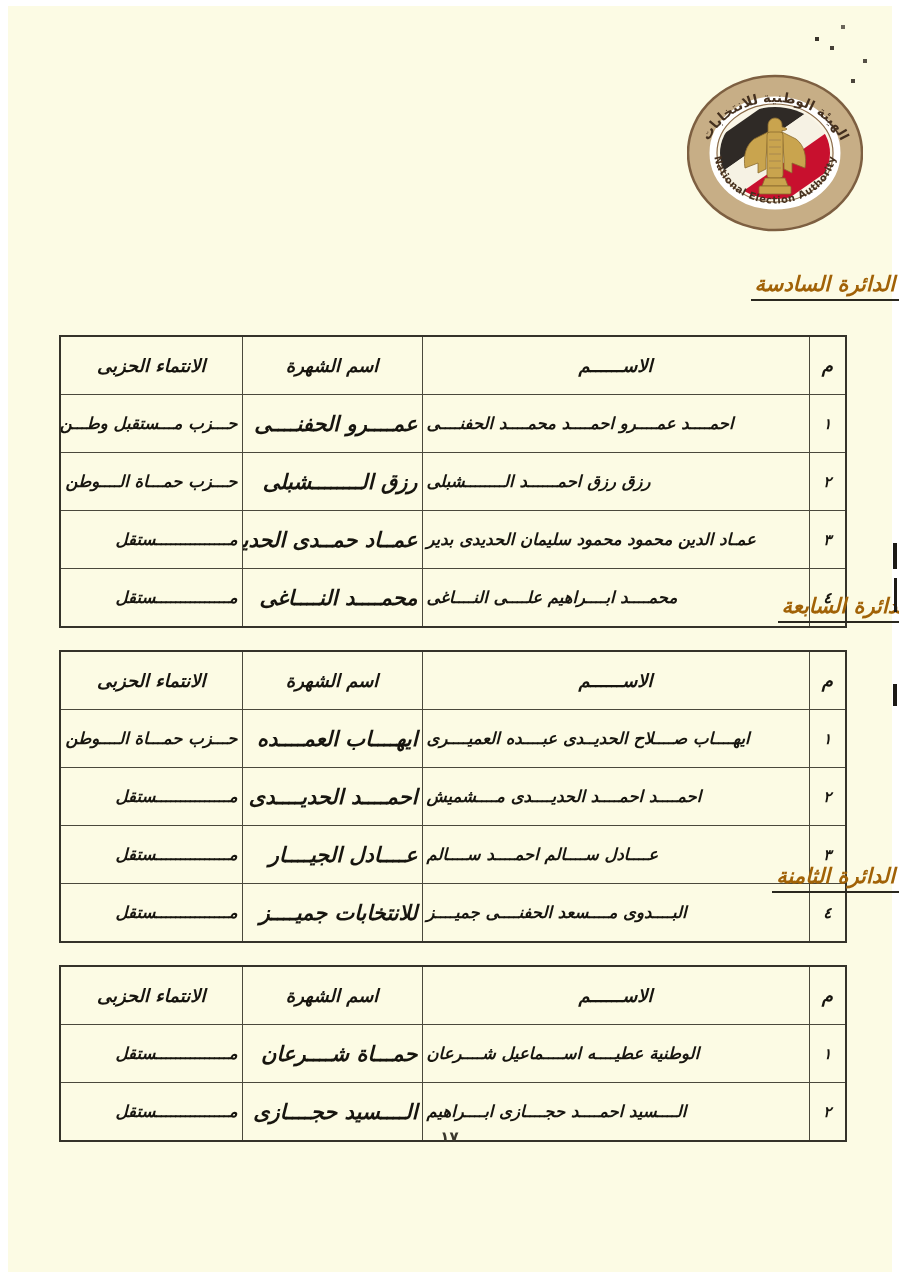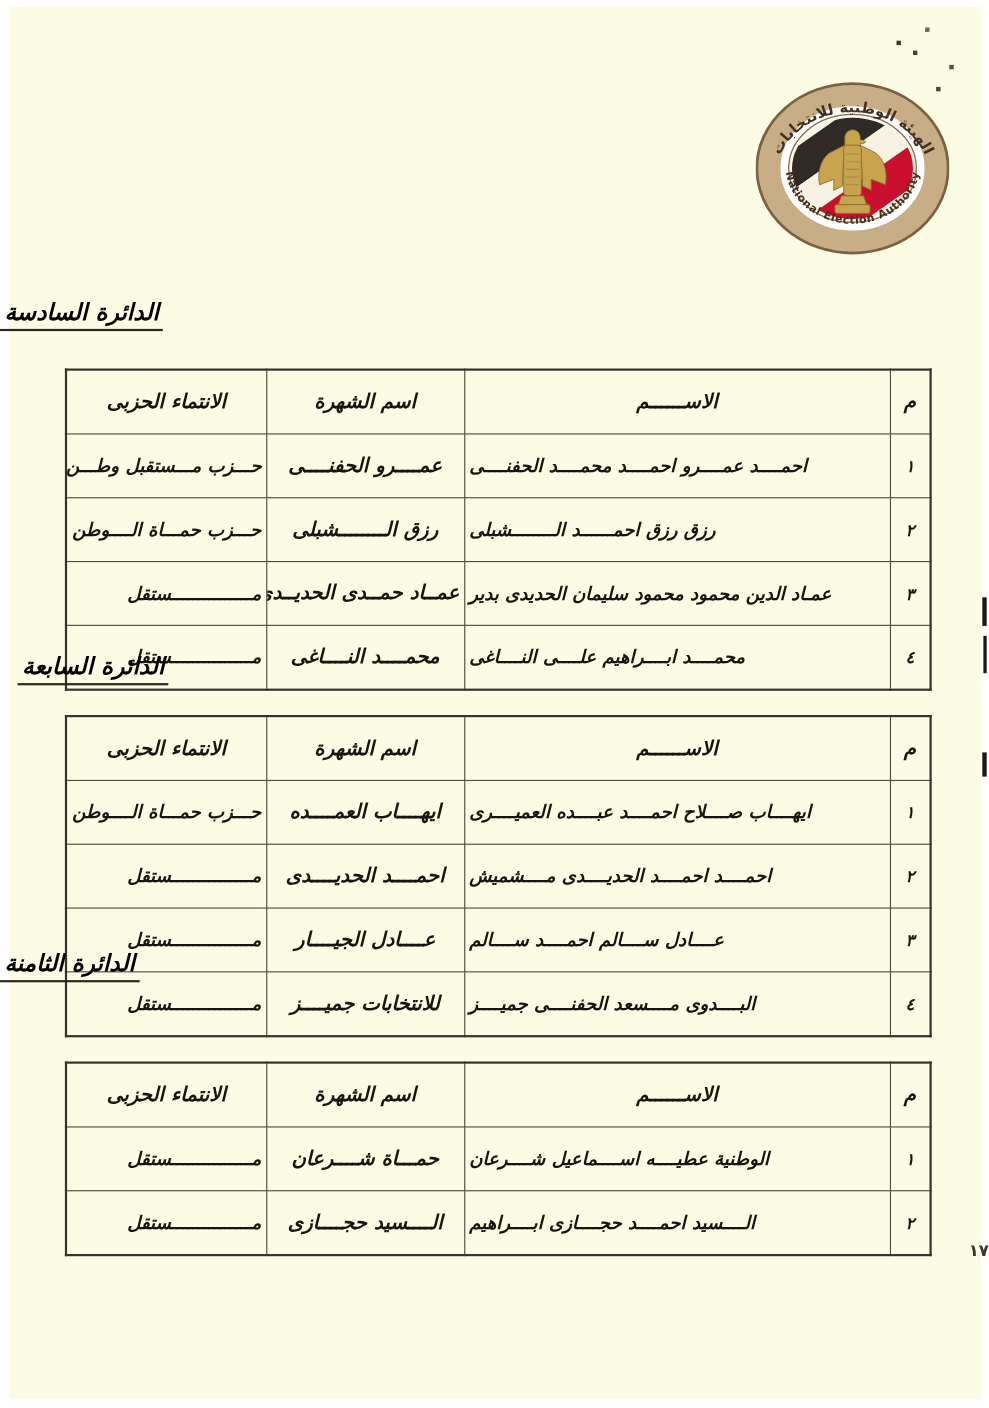--- a/index.html
+++ b/index.html
@@ -11,22 +11,22 @@
     overflow:hidden;
   }
   .paper{
     position:absolute;left:8px;top:6px;width:884px;height:1266px;
     background:#fcfbe4;
   }
   
   .logo{position:absolute;left:687px;top:74px;width:176px;height:158px;}
   
   .sec-title{
-    position:absolute;left:0;width:899px;text-align:left;
-    font-size:21px;font-weight:bold;font-style:italic;color:#000000;
+    position:absolute;left:0;width:899px;text-align:right;
+    font-size:21px;font-weight:bold;font-style:italic;color:#a16207;
   }
   .sec-title span{
     display:inline-block;border-bottom:2px solid #2a281f;padding:0 4px 3px 4px;
   }
   #title-0{top:272px;}
   #title-1{top:594px;padding-left:16px;}
   #title-2{top:864px;}
   
   table.cand{
     position:absolute;left:59px;width:786px;
@@ -44,25 +44,25 @@
     white-space:nowrap;overflow:hidden;
     background:#fcfbe4;
   }
   col.c-num{width:37px;}
   col.c-name{width:387px;}
   col.c-known{width:180px;}
   col.c-party{width:182px;}
   th{font-size:18px;text-align:center;}
   td.num{font-size:15px;text-align:center;font-style:normal;}
   td.name{font-size:16.5px;text-align:left;padding:0 10px 0 4px;}
-  td.known{font-size:18px;text-align:center;padding:0 8px 0 4px;}
+  td.known{font-size:21px;text-align:right;padding:0 8px 0 4px;}
   td.party{font-size:16.5px;text-align:right;padding:0 8px 0 4px;}
   
   .page-number{
-    position:absolute;left:0;top:1128px;width:899px;text-align:right;
+    position:absolute;left:0;top:1128px;width:899px;text-align:center;
     font-size:15px;font-weight:bold;color:#3a372c;
   }
   
   .edge-mark{position:absolute;background:#1c1a16;}
   #mark-1{left:893px;top:543px;width:4px;height:26px;}
   #mark-2{left:894px;top:578px;width:3px;height:34px;}
   #mark-3{left:893px;top:684px;width:4px;height:22px;}
   .speckles{
     position:absolute;left:0;top:0;width:2px;height:2px;background:transparent;
     box-shadow:816px 38px 0 1px #3a352c, 831px 47px 0 1px #464038,
@@ -179,21 +179,21 @@
     </colgroup>
   <tbody>
       <tr>
     <th>م</th>
     <th>الاســــــم</th>
     <th>اسم الشهرة</th>
     <th>الانتماء الحزبى</th>
   </tr>
   <tr>
     <td class="num">١</td>
-    <td class="name">ايهــــاب صــــلاح احمــــد عبــــده العميــــرى</td>
+    <td class="name">ايهــــاب صــــلاح الحديــدى عبــــده العميــــرى</td>
     <td class="known">ايهــــاب العمــــده</td>
     <td class="party">حـــزب حمـــاة الــــوطن</td>
   </tr>
   <tr>
     <td class="num">٢</td>
     <td class="name">احمــــد احمــــد الحديــــدى مــــشميش</td>
     <td class="known">احمــــد الحديــــدى</td>
     <td class="party">مـــــــــــــــستقل</td>
   </tr>
   <tr>

